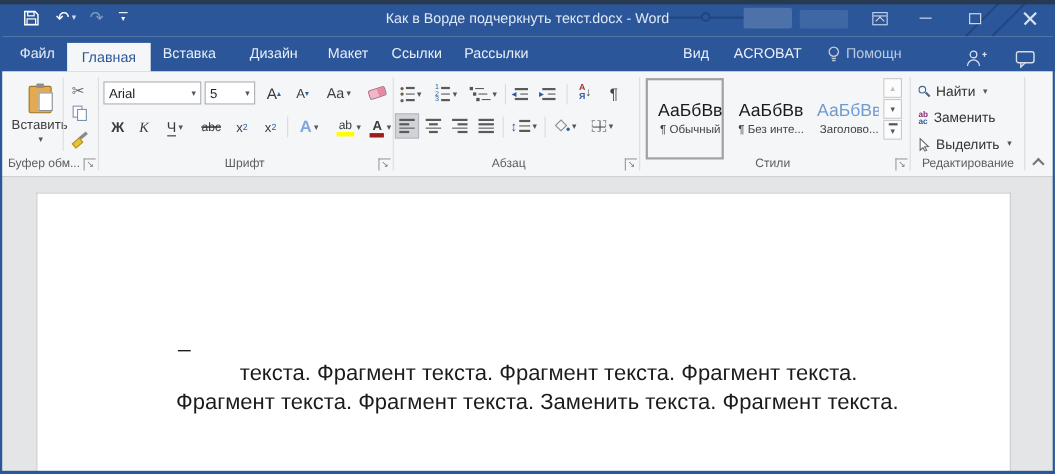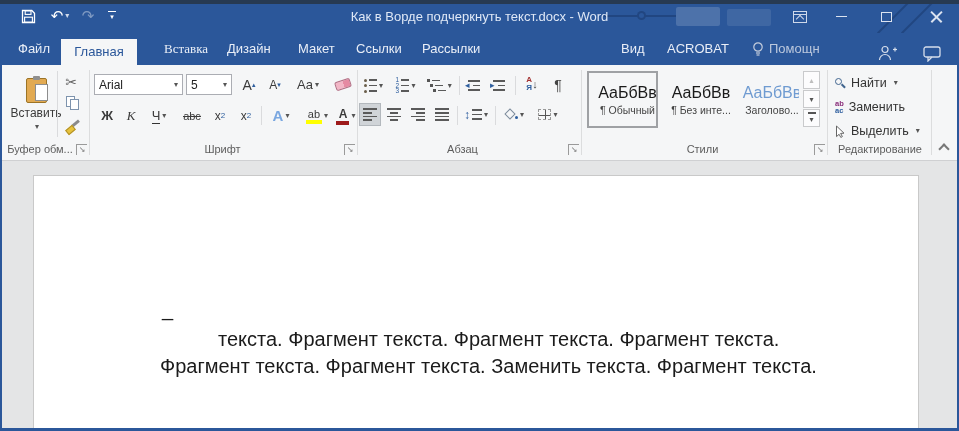--- a/index.html
+++ b/index.html
@@ -45,21 +45,21 @@
   .bars{display:flex;flex-direction:column;gap:2.5px;}
   .bars span{width:12px;height:1.8px;background:#5a5a5a;}
   .al{display:flex;flex-direction:column;gap:2px;width:14px;}
   .al span{height:1.8px;background:#5a5a5a;}
   .selbtn{background:#d0d4d8;border:1px solid #b3b8bd;}
   .liRow{display:flex;align-items:center;gap:2px;}
   .dot{width:3px;height:3px;background:#6b5f4b;border-radius:50%;}
   .sq{width:2.5px;height:2.5px;background:#555;}
   .libar{width:8px;height:1.8px;background:#5a5a5a;}
   .numd{font-size:6.5px;color:#2e5e9e;width:4px;line-height:4px;}
-  .stcard{position:absolute;top:6px;height:57px;background:#f5f6f7;display:flex;flex-direction:column;
+  .stcard{position:absolute;top:6px;height:74px;background:#f5f6f7;display:flex;flex-direction:column;
           align-items:center;justify-content:center;gap:3px;border:2px solid transparent;padding-left:10px;}
   .stcard .pv{font-size:16px;color:#1a1a1a;line-height:17px;}
   .stcard .nm{font-size:10.5px;color:#444;white-space:nowrap;}
   .sbtn{position:absolute;left:803px;width:17px;height:18px;background:#fcfcfd;border:1px solid #c9cacc;
         display:flex;flex-direction:column;align-items:center;justify-content:center;font-size:8px;color:#555;}
   .edrow{position:absolute;left:835px;display:flex;align-items:center;gap:5px;font-size:12.5px;color:#333;height:20px;}
   .chev{width:8px;height:8px;border-top:2px solid #777;border-right:2px solid #777;transform:rotate(-45deg);}
 
   
   .doc{position:absolute;left:0;top:162px;width:959px;height:269px;background:#e4e5e6;}
@@ -137,21 +137,21 @@
       <span style="position:relative;width:15px;height:15px;">
         <span class="xbar" style="transform:rotate(45deg);"></span>
         <span class="xbar" style="transform:rotate(-45deg);"></span>
       </span>
     </div>
   </div>
 
   <div class="tabs">
     <span class="tab" style="left:18px;">Файл</span>
     <div class="tab-active" style="left:61px;width:76px;">Главная</div>
-    <span class="tab" style="left:164px;font-family:Liberation Serif, serif;">Вставка</span>
+    <span class="tab" style="left:148px;">Вставка</span>
     <span class="tab" style="left:227px;">Дизайн</span>
     <span class="tab" style="left:298px;">Макет</span>
     <span class="tab" style="left:356px;">Ссылки</span>
     <span class="tab" style="left:422px;">Рассылки</span>
     <span class="tab" style="left:621px;">Вид</span>
     <span class="tab" style="left:667px;">ACROBAT</span>
 
     <span class="tab" style="left:752px;color:#bcc8dd;display:flex;align-items:center;gap:5px;">
       <span style="line-height:0;">
         <svg width="12" height="16" viewBox="0 0 12 16">

